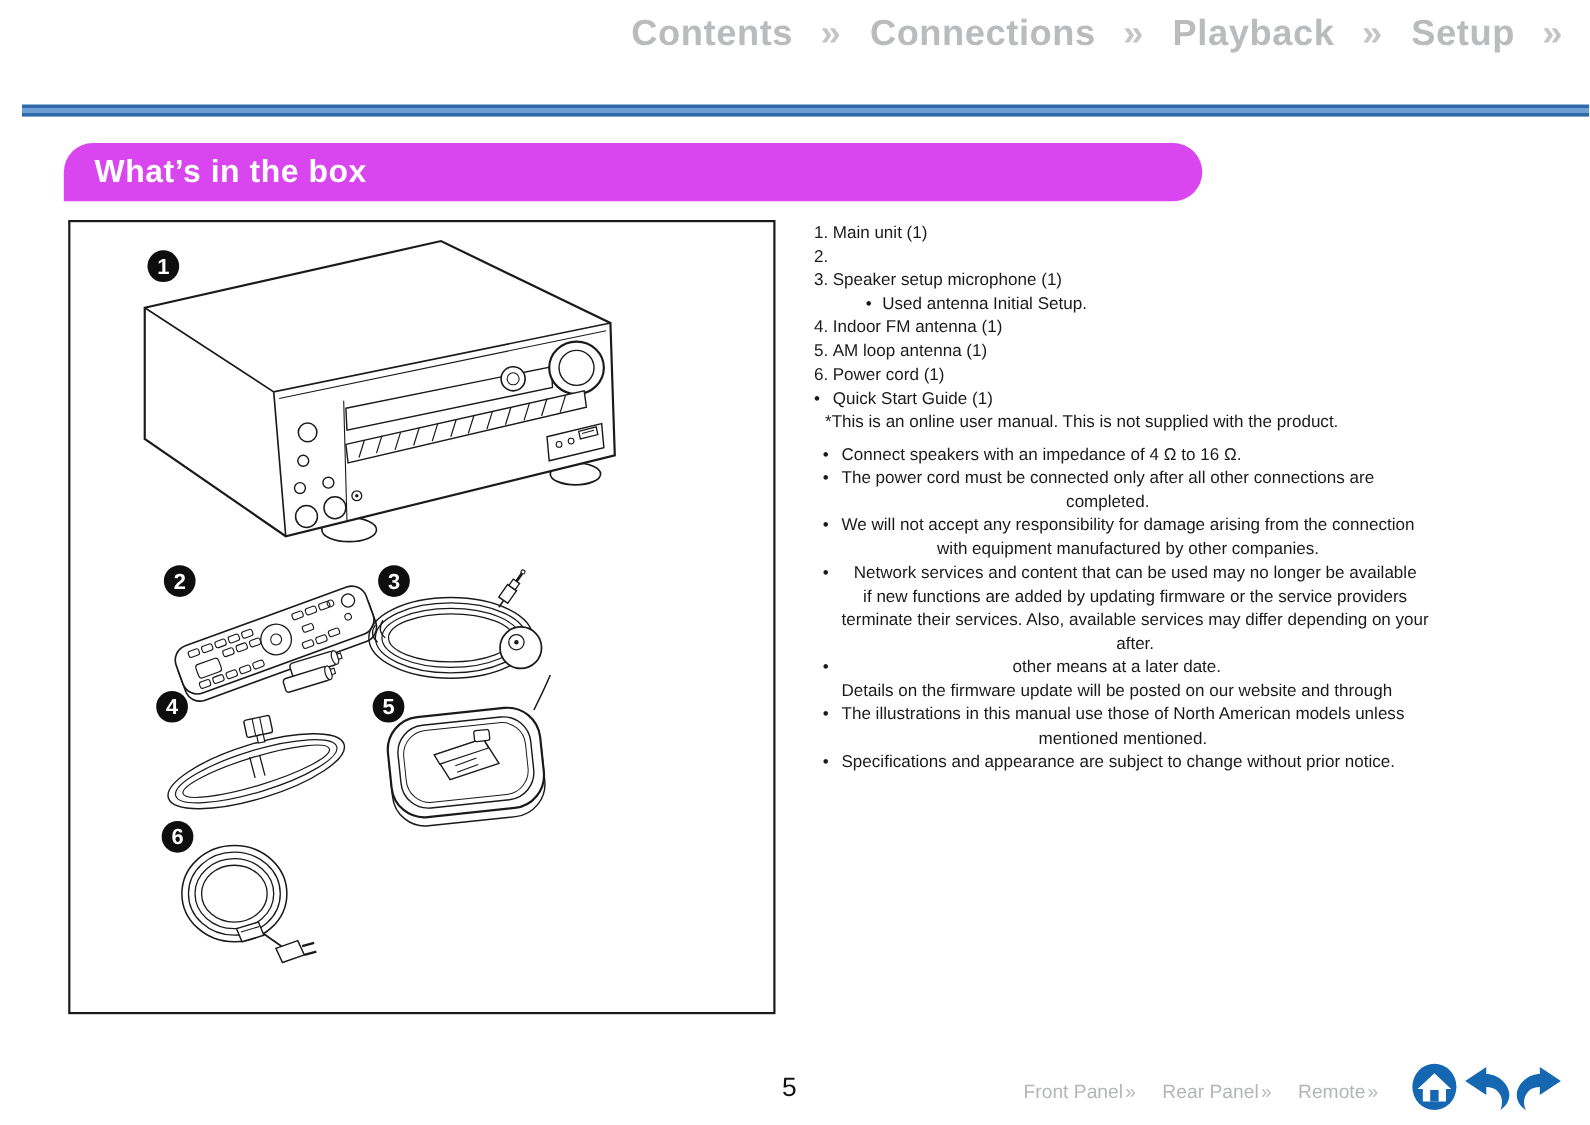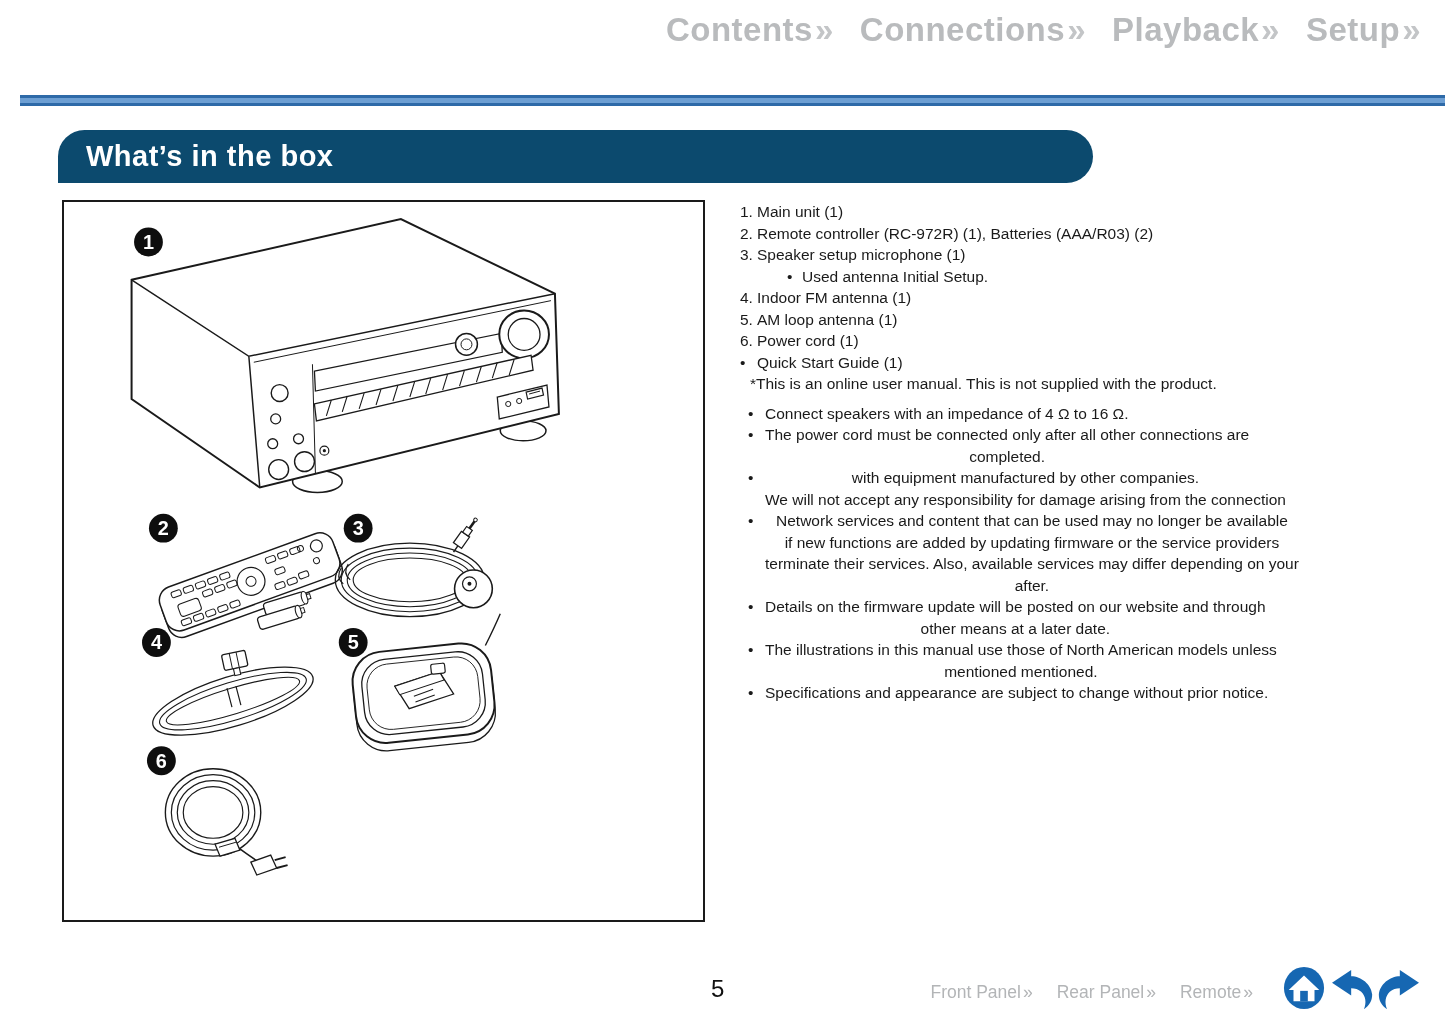--- a/index.html
+++ b/index.html
@@ -2,30 +2,30 @@
 <html><head>
 <meta charset="utf-8">
 <style>
   html,body{margin:0;padding:0;background:#fff;}
   .page{position:relative;width:1445px;height:1023px;background:#fff;overflow:hidden;
         font-family:"Liberation Sans","DejaVu Sans",sans-serif;color:#1a1a1a;}
 
   
   .top-nav{position:absolute;top:10px;right:24px;display:flex;align-items:baseline;gap:26px;
            font-weight:bold;font-size:33px;letter-spacing:.5px;color:#b9bbbd;line-height:40px;}
-  .nav-item{display:flex;align-items:baseline;gap:2px;cursor:pointer;}
+  .nav-item{display:flex;align-items:baseline;gap:25px;cursor:pointer;}
   .nav-chev{color:#c3c5c7;}
 
   
   .blue-rule{position:absolute;left:20px;right:0;top:95px;height:11px;
              background:linear-gradient(to bottom,#2e6aa8 0 3px,#6d9fd3 3px 7.5px,#2e6aa8 7.5px 11px);}
 
   
   .header-bar{position:absolute;left:58px;top:130px;width:1035px;height:53px;
-              background:#0c4a6e;border-radius:27px 27px 27px 0;}
+              background:#d946ef;border-radius:27px 27px 27px 0;}
   .header-title{padding-left:28px;line-height:53px;color:#fff;font-weight:bold;
                 font-size:29px;letter-spacing:.5px;}
 
   
   .illus-box{position:absolute;left:62px;top:200px;width:643px;height:722px;
              border:2px solid #1a1a1a;box-sizing:border-box;background:#fff;}
   .illus-box svg{position:absolute;left:0;top:0;}
   .line{fill:none;stroke:#1a1a1a;}
   .wfill{fill:#fff;stroke:#1a1a1a;}
   .badge-dot{fill:#0e0e0e;}
@@ -238,21 +238,20 @@
     </svg>
   </div>
 
   <div class="content">
     <div class="pl-row">
       <span class="pl-marker">1.</span>
       <span>Main unit (1)</span>
     </div>
     <div class="pl-row">
       <span class="pl-marker">2.</span>
-      <span>Remote controller (RC-972R) (1), Batteries (AAA/R03) (2)</span>
     </div>
     <div class="pl-row">
       <span class="pl-marker">3.</span>
       <span>Speaker setup microphone (1)</span>
     </div>
     <div class="pl-sub">
       <span class="sub-bullet">•</span>
       <span>Used antenna Initial Setup.</span>
     </div>
     <div class="pl-row">
@@ -283,38 +282,38 @@
       <div class="note-row">
         <span class="note-bullet">•</span>
         <div class="note-lines">
           <div>The power cord must be connected only after all other connections are</div>
           <div>completed.</div>
         </div>
       </div>
       <div class="note-row">
         <span class="note-bullet">•</span>
         <div class="note-lines">
+          <div>We will not accept any responsibility for damage arising from the connection</div>
           <div>with equipment manufactured by other companies.</div>
-          <div>We will not accept any responsibility for damage arising from the connection</div>
         </div>
       </div>
       <div class="note-row">
         <span class="note-bullet">•</span>
         <div class="note-lines">
           <div>Network services and content that can be used may no longer be available</div>
           <div>if new functions are added by updating firmware or the service providers</div>
           <div>terminate their services. Also, available services may differ depending on your</div>
           <div>after.</div>
         </div>
       </div>
       <div class="note-row">
         <span class="note-bullet">•</span>
         <div class="note-lines">
+          <div>other means at a later date.</div>
           <div>Details on the firmware update will be posted on our website and through</div>
-          <div>other means at a later date.</div>
         </div>
       </div>
       <div class="note-row">
         <span class="note-bullet">•</span>
         <div class="note-lines">
           <div>The illustrations in this manual use those of North American models unless</div>
           <div>mentioned mentioned.</div>
         </div>
       </div>
       <div class="note-row">

